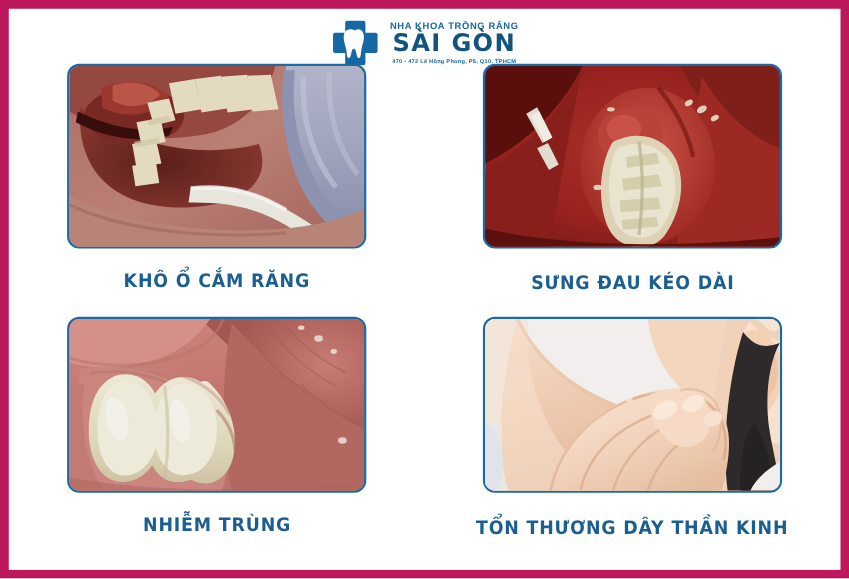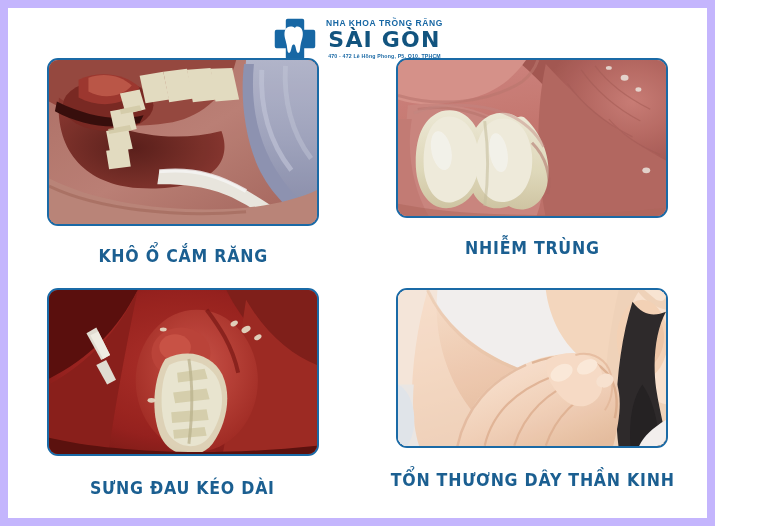--- a/index.html
+++ b/index.html
@@ -5,25 +5,25 @@
   html, body {
     margin: 0;
     padding: 0;
     background: #ffffff;
   }
   body {
     font-family: "Liberation Sans", sans-serif;
   }
   .page {
     position: relative;
-    width: 715px;
+    width: 772px;
     height: 526px;
     box-sizing: border-box;
     background: #ffffff;
-    border: 8px solid #c4b5fd;
+    border: 8px solid #be185d;
     overflow: hidden;
   }
   .inner {
     position: relative;
     width: 100%;
     height: 100%;
     background: #ffffff;
   }
 
   
@@ -190,78 +190,20 @@
           <path d="M216 10 C214 48 224 84 246 112" stroke="#c9cde0" stroke-width="5" fill="none" opacity="0.65"></path>
           <path d="M240 6 C238 40 246 74 266 100" stroke="#c9cde0" stroke-width="5" fill="none" opacity="0.5"></path>
           <path d="M112 112 C150 108 176 118 200 132 C214 140 226 148 238 156 L228 166 C210 152 190 140 172 134 C148 126 126 126 110 126 Z" fill="#f2efe6"></path>
           <path d="M112 113 C150 109 176 119 200 133" stroke="#ffffff" stroke-width="4" fill="none" opacity="0.8"></path>
           <path d="M0 120 C50 146 130 156 200 150 C230 147 256 140 272 132 V168 H0 Z" fill="#c18a7d"></path>
           <path d="M0 128 C50 152 130 160 200 154" stroke="#a66a5e" stroke-width="3" fill="none" opacity="0.6"></path>
           <rect width="272" height="168" fill="#000" opacity="0.04"></rect>
         </svg>
       </div>
       <div class="caption">KHÔ Ổ CẮM RĂNG</div>
-    </div>
-
-    <div class="cell cell-3">
-      <div class="frame r2">
-        <svg class="photo" viewBox="0 0 272 160" preserveAspectRatio="none">
-          <defs>
-            <linearGradient id="p3bg" x1="0" y1="0" x2="0.3" y2="1">
-              <stop offset="0" stop-color="#d58b84"></stop>
-                  <stop offset="0.5" stop-color="#cb7a73"></stop>
-                  <stop offset="1" stop-color="#c4756e"></stop>
-            </linearGradient>
-            <radialGradient id="p3cheek" cx="0.78" cy="0.35" r="0.6">
-              <stop offset="0" stop-color="#cf8079"></stop>
-                  <stop offset="1" stop-color="#a85a54"></stop>
-            </radialGradient>
-            <linearGradient id="p3tooth" x1="0" y1="0" x2="0" y2="1">
-              <stop offset="0" stop-color="#f4f0dc"></stop>
-                  <stop offset="0.6" stop-color="#e6dfc0"></stop>
-                  <stop offset="1" stop-color="#d5cba8"></stop>
-            </linearGradient>
-          </defs>
-          <rect width="272" height="160" fill="url(#p3bg)"></rect>
-          <path d="M120 0 H272 V120 C230 96 180 62 150 28 C138 16 128 6 120 0 Z" fill="url(#p3cheek)"></path>
-          <path d="M150 4 C186 44 230 80 272 102 V160 H150 C140 110 140 50 150 4 Z" fill="#b86b64"></path>
-          <g stroke="#a85f58" stroke-width="1.2" fill="none" opacity="0.55">
-            <path d="M186 10 C200 30 220 48 246 62"></path>
-            <path d="M172 24 C188 46 210 64 238 78"></path>
-            <path d="M200 6 C212 22 232 38 256 50"></path>
-            <path d="M214 60 C228 76 246 88 266 96"></path>
-          </g>
-          <path d="M0 0 H130 C110 28 86 40 46 44 C28 46 12 44 0 40 Z" fill="#dc968e"></path>
-          <path d="M0 36 C40 48 92 44 126 22 C136 14 140 6 142 0" stroke="#c07a72" stroke-width="3" fill="none" opacity="0.6"></path>
-          <path d="M10 46 C50 40 96 50 128 78 C150 98 152 128 140 160 H0 Z" fill="#d08a83"></path>
-          <path d="M20 50 C58 44 100 56 128 84" stroke="#b9736c" stroke-width="2.5" fill="none" opacity="0.5"></path>
-          <path d="M14 60 C8 96 16 132 32 160 H0 V60 Z" fill="#c97f78"></path>
-          <path d="M128 58 C146 74 156 100 152 124 C148 146 132 156 116 150 C100 144 96 112 104 86 C110 66 120 54 128 58 Z" fill="url(#p3tooth)"></path>
-          <path d="M100 54 C122 50 136 68 138 94 C140 122 128 146 106 150 C84 154 70 134 70 106 C70 76 82 58 100 54 Z" fill="url(#p3tooth)"></path>
-          <path d="M44 52 C68 46 84 66 86 94 C88 122 76 146 54 150 C32 154 18 132 18 104 C18 74 28 58 44 52 Z" fill="url(#p3tooth)"></path>
-          <path d="M46 58 C66 54 80 72 82 96 C84 118 74 140 56 144 C38 148 26 128 26 104 C26 78 34 62 46 58 Z" fill="#f6f2e2"></path>
-          <path d="M102 60 C122 56 134 74 136 96 C138 120 128 142 108 144 C90 146 78 126 78 104 C78 78 90 62 102 60 Z" fill="#f6f2e2"></path>
-          <g fill="#ffffff" opacity="0.55">
-            <ellipse cx="44" cy="92" rx="10" ry="20" transform="rotate(-12 44 92)"></ellipse>
-            <ellipse cx="102" cy="94" rx="9" ry="20" transform="rotate(-10 102 94)"></ellipse>
-          </g>
-          <path d="M88 62 C92 92 92 120 88 148" stroke="#cdc5a4" stroke-width="3" fill="none" opacity="0.6"></path>
-          <path d="M16 54 C38 44 72 44 96 50 C120 56 138 70 148 88" stroke="#c88b84" stroke-width="3" fill="none" opacity="0.45"></path>
-          <path d="M136 84 C150 98 156 118 152 136" stroke="#b06a63" stroke-width="3" fill="none" opacity="0.5"></path>
-          <g fill="#f3ece4" opacity="0.85">
-            <ellipse cx="230" cy="18" rx="4" ry="3"></ellipse>
-            <ellipse cx="244" cy="30" rx="3" ry="2.3"></ellipse>
-            <ellipse cx="252" cy="112" rx="4" ry="3"></ellipse>
-            <ellipse cx="214" cy="8" rx="3" ry="2"></ellipse>
-          </g>
-          <path d="M0 146 C60 158 160 162 272 150 V160 H0 Z" fill="#b2695f" opacity="0.55"></path>
-          <rect width="272" height="160" fill="#000" opacity="0.03"></rect>
-        </svg>
-      </div>
-      <div class="caption">NHIỄM TRÙNG</div>
     </div>
 
     <div class="cell cell-2">
       <div class="frame">
         <svg class="photo" viewBox="0 0 272 168" preserveAspectRatio="none">
           <defs>
             <radialGradient id="p2bg" cx="0.5" cy="0.45" r="0.75">
               <stop offset="0" stop-color="#b3322c"></stop>
                   <stop offset="0.6" stop-color="#9a231f"></stop>
                   <stop offset="1" stop-color="#6d1512"></stop>
@@ -301,20 +243,78 @@
             <path d="M48 76 l10 -5 l10 20 l-9 5 Z"></path>
           </g>
           <path d="M42 46 l8 -4 l12 24 l-7 4 Z" fill="#f7f4ea"></path>
           <path d="M0 150 C60 164 160 170 272 158 V168 H0 Z" fill="#5e120f"></path>
           <rect width="272" height="168" fill="#000" opacity="0.03"></rect>
         </svg>
       </div>
       <div class="caption">SƯNG ĐAU KÉO DÀI</div>
     </div>
 
+    <div class="cell cell-3">
+      <div class="frame r2">
+        <svg class="photo" viewBox="0 0 272 160" preserveAspectRatio="none">
+          <defs>
+            <linearGradient id="p3bg" x1="0" y1="0" x2="0.3" y2="1">
+              <stop offset="0" stop-color="#d58b84"></stop>
+                  <stop offset="0.5" stop-color="#cb7a73"></stop>
+                  <stop offset="1" stop-color="#c4756e"></stop>
+            </linearGradient>
+            <radialGradient id="p3cheek" cx="0.78" cy="0.35" r="0.6">
+              <stop offset="0" stop-color="#cf8079"></stop>
+                  <stop offset="1" stop-color="#a85a54"></stop>
+            </radialGradient>
+            <linearGradient id="p3tooth" x1="0" y1="0" x2="0" y2="1">
+              <stop offset="0" stop-color="#f4f0dc"></stop>
+                  <stop offset="0.6" stop-color="#e6dfc0"></stop>
+                  <stop offset="1" stop-color="#d5cba8"></stop>
+            </linearGradient>
+          </defs>
+          <rect width="272" height="160" fill="url(#p3bg)"></rect>
+          <path d="M120 0 H272 V120 C230 96 180 62 150 28 C138 16 128 6 120 0 Z" fill="url(#p3cheek)"></path>
+          <path d="M150 4 C186 44 230 80 272 102 V160 H150 C140 110 140 50 150 4 Z" fill="#b86b64"></path>
+          <g stroke="#a85f58" stroke-width="1.2" fill="none" opacity="0.55">
+            <path d="M186 10 C200 30 220 48 246 62"></path>
+            <path d="M172 24 C188 46 210 64 238 78"></path>
+            <path d="M200 6 C212 22 232 38 256 50"></path>
+            <path d="M214 60 C228 76 246 88 266 96"></path>
+          </g>
+          <path d="M0 0 H130 C110 28 86 40 46 44 C28 46 12 44 0 40 Z" fill="#dc968e"></path>
+          <path d="M0 36 C40 48 92 44 126 22 C136 14 140 6 142 0" stroke="#c07a72" stroke-width="3" fill="none" opacity="0.6"></path>
+          <path d="M10 46 C50 40 96 50 128 78 C150 98 152 128 140 160 H0 Z" fill="#d08a83"></path>
+          <path d="M20 50 C58 44 100 56 128 84" stroke="#b9736c" stroke-width="2.5" fill="none" opacity="0.5"></path>
+          <path d="M14 60 C8 96 16 132 32 160 H0 V60 Z" fill="#c97f78"></path>
+          <path d="M128 58 C146 74 156 100 152 124 C148 146 132 156 116 150 C100 144 96 112 104 86 C110 66 120 54 128 58 Z" fill="url(#p3tooth)"></path>
+          <path d="M100 54 C122 50 136 68 138 94 C140 122 128 146 106 150 C84 154 70 134 70 106 C70 76 82 58 100 54 Z" fill="url(#p3tooth)"></path>
+          <path d="M44 52 C68 46 84 66 86 94 C88 122 76 146 54 150 C32 154 18 132 18 104 C18 74 28 58 44 52 Z" fill="url(#p3tooth)"></path>
+          <path d="M46 58 C66 54 80 72 82 96 C84 118 74 140 56 144 C38 148 26 128 26 104 C26 78 34 62 46 58 Z" fill="#f6f2e2"></path>
+          <path d="M102 60 C122 56 134 74 136 96 C138 120 128 142 108 144 C90 146 78 126 78 104 C78 78 90 62 102 60 Z" fill="#f6f2e2"></path>
+          <g fill="#ffffff" opacity="0.55">
+            <ellipse cx="44" cy="92" rx="10" ry="20" transform="rotate(-12 44 92)"></ellipse>
+            <ellipse cx="102" cy="94" rx="9" ry="20" transform="rotate(-10 102 94)"></ellipse>
+          </g>
+          <path d="M88 62 C92 92 92 120 88 148" stroke="#cdc5a4" stroke-width="3" fill="none" opacity="0.6"></path>
+          <path d="M16 54 C38 44 72 44 96 50 C120 56 138 70 148 88" stroke="#c88b84" stroke-width="3" fill="none" opacity="0.45"></path>
+          <path d="M136 84 C150 98 156 118 152 136" stroke="#b06a63" stroke-width="3" fill="none" opacity="0.5"></path>
+          <g fill="#f3ece4" opacity="0.85">
+            <ellipse cx="230" cy="18" rx="4" ry="3"></ellipse>
+            <ellipse cx="244" cy="30" rx="3" ry="2.3"></ellipse>
+            <ellipse cx="252" cy="112" rx="4" ry="3"></ellipse>
+            <ellipse cx="214" cy="8" rx="3" ry="2"></ellipse>
+          </g>
+          <path d="M0 146 C60 158 160 162 272 150 V160 H0 Z" fill="#b2695f" opacity="0.55"></path>
+          <rect width="272" height="160" fill="#000" opacity="0.03"></rect>
+        </svg>
+      </div>
+      <div class="caption">NHIỄM TRÙNG</div>
+    </div>
+
     <div class="cell cell-4">
       <div class="frame r2">
         <svg class="photo" viewBox="0 0 272 160" preserveAspectRatio="none">
           <defs>
             <linearGradient id="p4bg" x1="0" y1="0" x2="1" y2="1">
               <stop offset="0" stop-color="#f3f0ee"></stop>
                   <stop offset="1" stop-color="#e6e2e0"></stop>
             </linearGradient>
             <linearGradient id="p4skin" x1="0" y1="0" x2="0.4" y2="1">
               <stop offset="0" stop-color="#f6ddc9"></stop>

